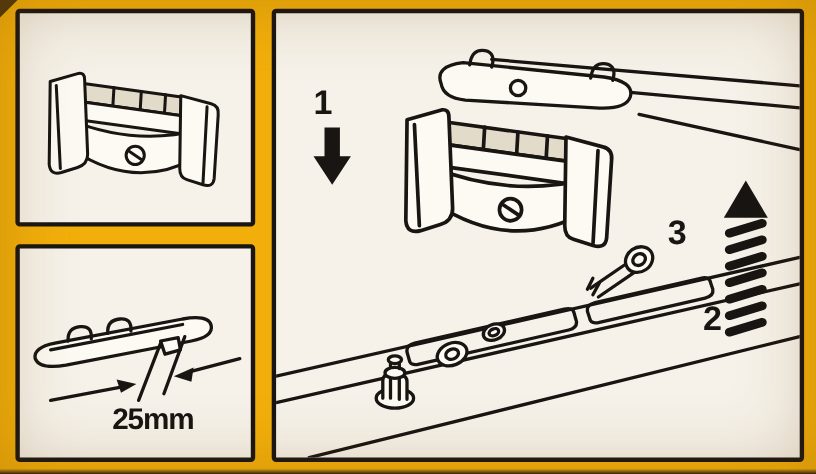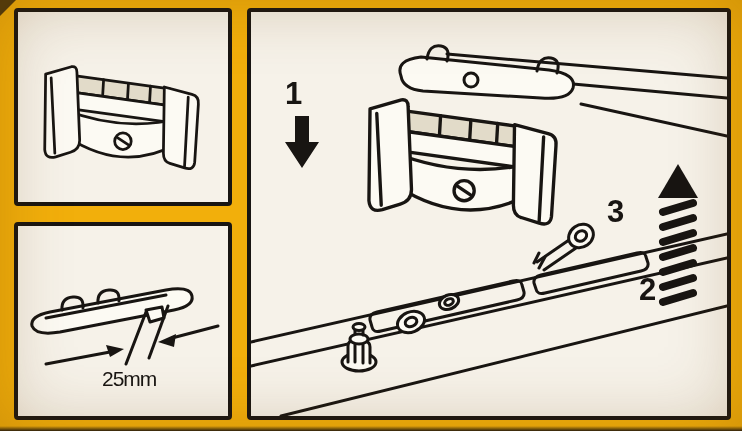--- a/index.html
+++ b/index.html
@@ -34,21 +34,21 @@
   }
   #panel-top-left{left:14px;top:8px;width:218px;height:198px;}
   #panel-bottom-left{left:14px;top:222px;width:218px;height:198px;}
   #panel-main{left:247px;top:8px;width:484px;height:412px;}
   .panel svg{position:absolute;inset:0;width:100%;height:100%;}
   .num{
     position:absolute;font-weight:700;font-size:31px;line-height:1;
     color:var(--line-color);
   }
   .mm{
-    position:absolute;font-weight:400;font-size:21px;line-height:1;
+    position:absolute;font-weight:700;font-size:27px;line-height:1;
     color:var(--line-color);letter-spacing:-1px;
   }
   .stroke{stroke:var(--line-color);stroke-width:3;fill:none;
           stroke-linecap:round;stroke-linejoin:round;}
   .fillw{fill:#FCFAF3;}
   .filld{fill:#E2DBC9;}
   .solid{fill:var(--line-color);stroke:none;}
 </style>
 </head>
 <body>

